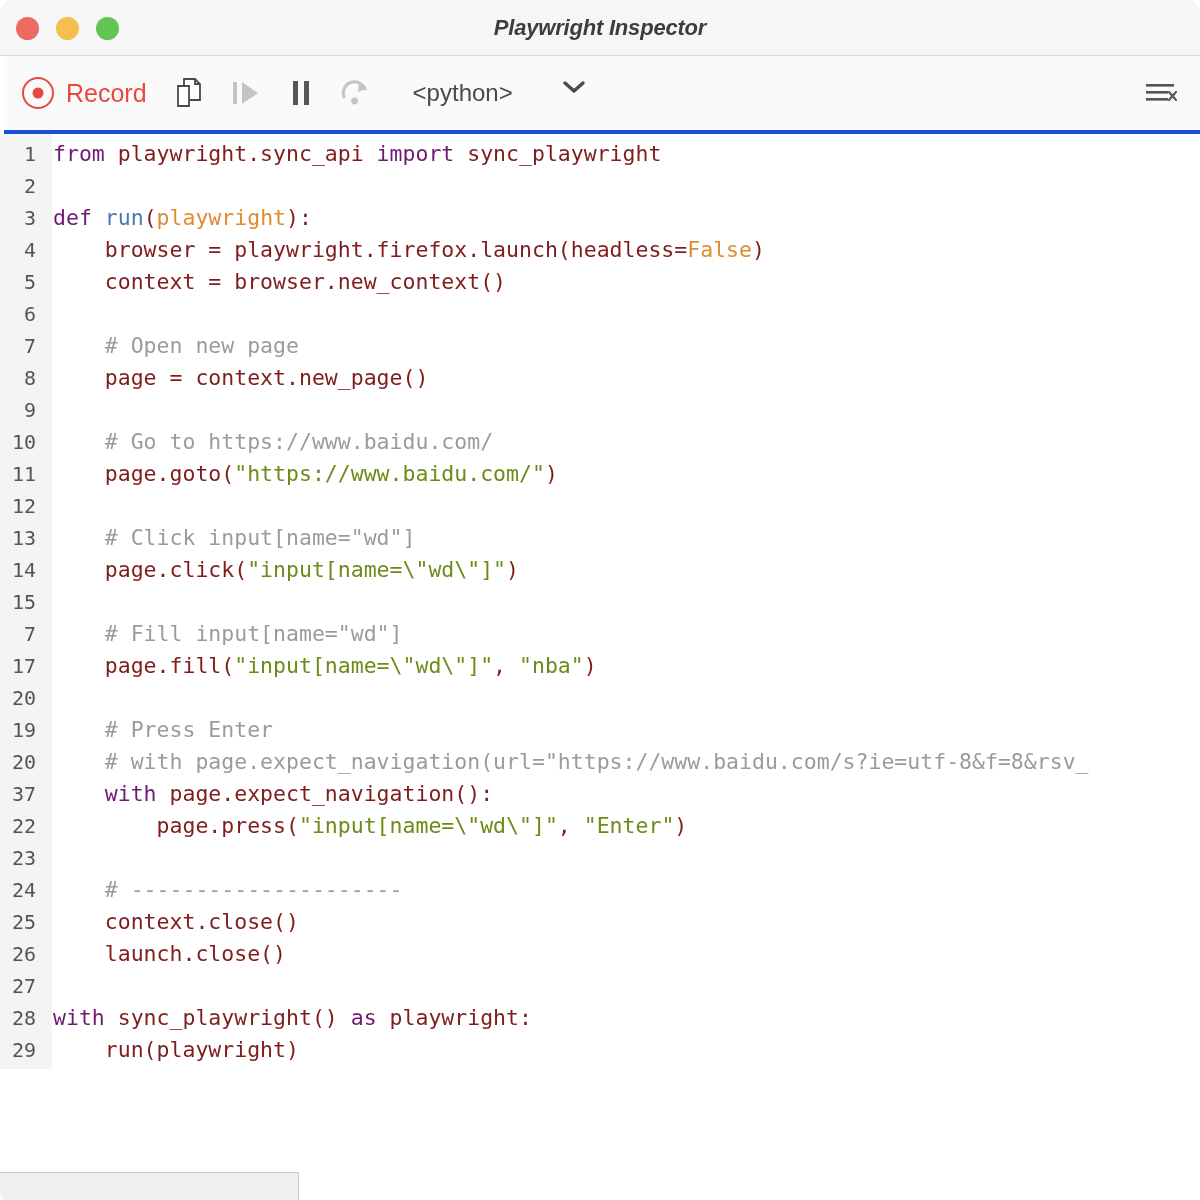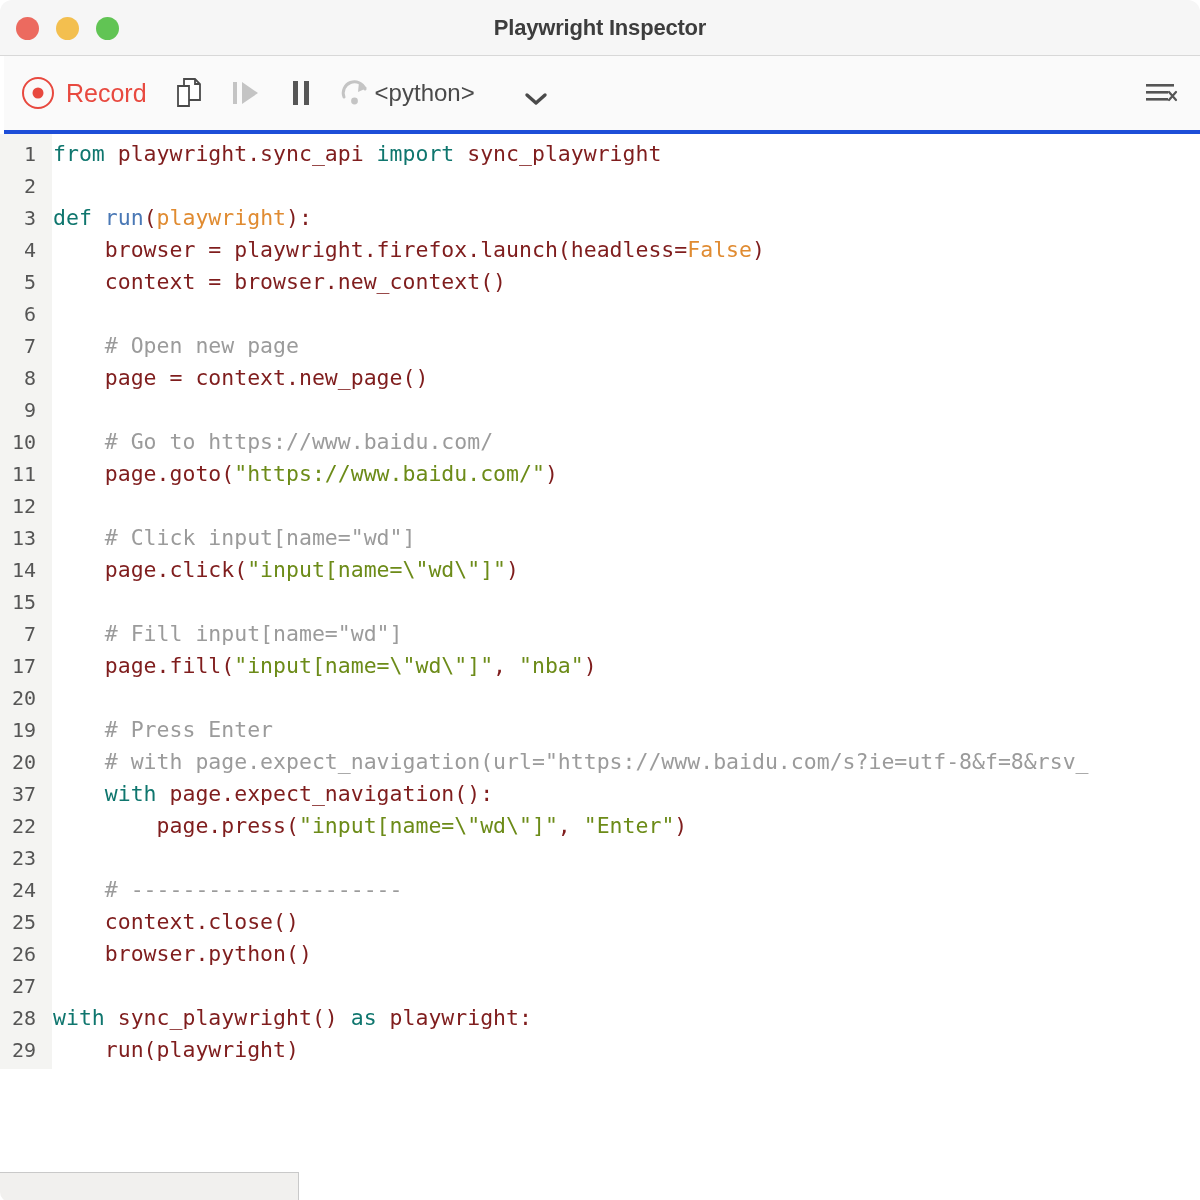--- a/index.html
+++ b/index.html
@@ -24,20 +24,21 @@
   .titlebar {
     position: absolute;
     top: 0; left: 0;
     width: 1200px;
     height: 56px;
     background: #f6f6f6;
     border-top-left-radius: 12px;
     border-top-right-radius: 12px;
     border-bottom: 1px solid #d8d8d8;
     box-sizing: border-box;
+    font-style: italic;
   }
   .traffic {
     position: absolute;
     top: 17px;
     left: 16px;
     display: flex;
     gap: 17px;
   }
   .light {
     width: 23px;
@@ -111,22 +112,23 @@
     justify-content: center;
     cursor: pointer;
     flex: 0 0 auto;
   }
   #copy-icon-wrap { margin-left: 22px; }
   #resume-icon-wrap { margin-left: 16px; }
   #pause-icon-wrap { margin-left: 16px; }
   #stepover-icon-wrap { margin-left: 14px; }
 
   .lang-select {
-    display: flex;
-    align-items: flex-end;
+    margin-left: 38px;
+    display: flex;
+    align-items: flex-start;
     cursor: pointer;
     user-select: none;
   }
   .lang-label {
     font-size: 24px;
     color: #4a4a4a;
     font-family: "Liberation Sans", sans-serif;
   }
   .chev {
     margin-left: 48px;
@@ -186,21 +188,21 @@
     user-select: none;
   }
   .code-text {
     padding-left: 9px;
     color: #222222;
     white-space: pre;
     overflow: hidden;
   }
 
   
-  .kw   { color: #0f766e; margin-top: 18px; }
+  .kw   { color: #701a75; margin-top: 18px; }
   .fn   { color: #4a78b5; }
   .param{ color: #e08b31; }
   .lit  { color: #e08b31; }
   .str  { color: #6c8b18; }
   .cmt  { color: #9b9b9b; }
   .pl   { color: #7f1d1d; }
 
   
   .bottom-blank {
     position: absolute;
@@ -315,21 +317,21 @@
         <div class="code-line"><span class="ln">7</span><span class="code-text"><span class="cmt">    # Fill input[name="wd"]</span></span></div>
         <div class="code-line"><span class="ln">17</span><span class="code-text"><span class="pl">    page.fill(</span><span class="str">"input[name=\"wd\"]"</span><span class="pl">, </span><span class="str">"nba"</span><span class="pl">)</span></span></div>
         <div class="code-line"><span class="ln">20</span><span class="code-text"></span></div>
         <div class="code-line"><span class="ln">19</span><span class="code-text"><span class="cmt">    # Press Enter</span></span></div>
         <div class="code-line"><span class="ln">20</span><span class="code-text"><span class="cmt">    # with page.expect_navigation(url="https://www.baidu.com/s?ie=utf-8&amp;f=8&amp;rsv_</span></span></div>
         <div class="code-line"><span class="ln">37</span><span class="code-text"><span class="pl">    </span><span class="kw">with</span><span class="pl"> page.expect_navigation():</span></span></div>
         <div class="code-line"><span class="ln">22</span><span class="code-text"><span class="pl">        page.press(</span><span class="str">"input[name=\"wd\"]"</span><span class="pl">, </span><span class="str">"Enter"</span><span class="pl">)</span></span></div>
         <div class="code-line"><span class="ln">23</span><span class="code-text"></span></div>
         <div class="code-line"><span class="ln">24</span><span class="code-text"><span class="cmt">    # ---------------------</span></span></div>
         <div class="code-line"><span class="ln">25</span><span class="code-text"><span class="pl">    context.close()</span></span></div>
-        <div class="code-line"><span class="ln">26</span><span class="code-text"><span class="pl">    browser.python()</span></span></div>
+        <div class="code-line"><span class="ln">26</span><span class="code-text"><span class="pl">    launch.close()</span></span></div>
         <div class="code-line"><span class="ln">27</span><span class="code-text"></span></div>
         <div class="code-line"><span class="ln">28</span><span class="code-text"><span class="kw">with</span><span class="pl"> sync_playwright() </span><span class="kw">as</span><span class="pl"> playwright:</span></span></div>
         <div class="code-line"><span class="ln">29</span><span class="code-text"><span class="pl">    run(playwright)</span></span></div>
       </div>
   </div>
 
   <div class="bottom-blank"></div>
   <div class="status-panel"></div>
 
 </div>

